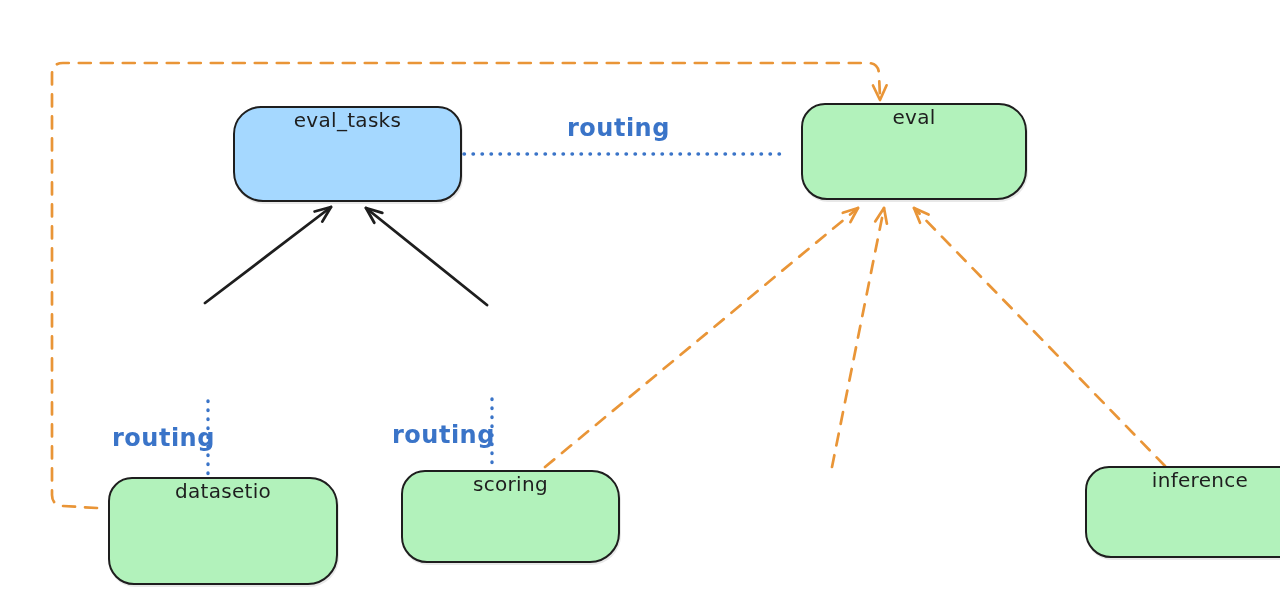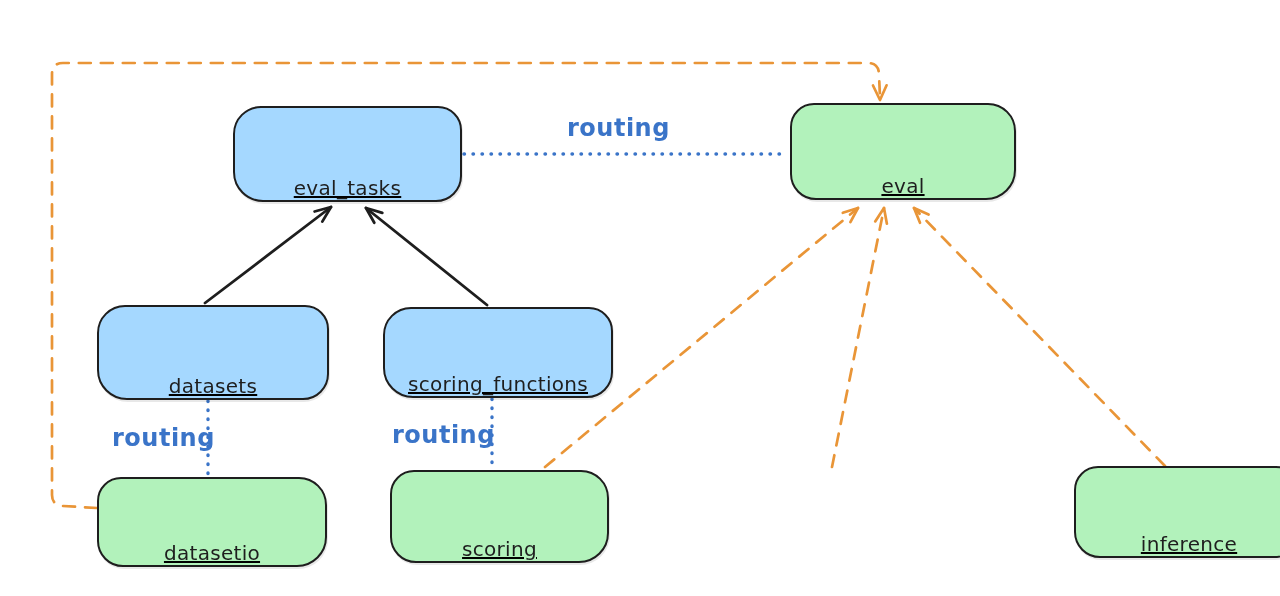--- a/index.html
+++ b/index.html
@@ -30,27 +30,26 @@
   .edge.solid  { stroke: var(--node-border); stroke-width: 2.8; stroke-linecap: round; }
   .edge.dotted { stroke: var(--routing-blue); stroke-width: 3.4; stroke-linecap: round; stroke-dasharray: 0.5 8.5; }
   .edge.dashed { stroke: var(--provider-orange); stroke-width: 2.7; stroke-linecap: round; stroke-dasharray: 12 10; }
   .head { fill: none; stroke-linecap: round; stroke-linejoin: round; }
   .head.black  { stroke: var(--node-border); stroke-width: 2.8; }
   .head.orange { stroke: var(--provider-orange); stroke-width: 2.7; }
   .node {
     position: absolute;
     border: 2.5px solid var(--node-border);
     display: flex;
-    align-items: flex-end;
+    align-items: flex-start;
     justify-content: center;
     box-shadow: 1px 2px 0 rgba(30,30,30,0.10);
-    text-decoration: underline;
   }
   .node.api      { background: var(--api-fill);      border-radius: 28px 24px 26px 30px; }
-  .node.provider { background: var(--provider-fill); border-radius: 24px 28px 30px 26px; }
+  .node.provider { background: var(--provider-fill); border-radius: 24px 28px 30px 26px; margin-left: 11px; }
   .node-label {
     color: var(--text-dark);
     font-size: 20px;
     letter-spacing: 0.3px;
     white-space: nowrap;
   }
   .routing-label {
     position: absolute;
     color: var(--routing-blue);
     font-size: 24px;
@@ -105,29 +104,23 @@
   </svg>
 
   <div class="node api" style="left:233px; top:106px; width:229px; height:96px">
     <span class="node-label">eval_tasks</span>
   </div>
 
   <div class="node provider" style="left:790px; top:103px; width:226px; height:97px">
     <span class="node-label">eval</span>
   </div>
 
-  <div class="node api" style="left:97px; top:305px; width:232px; height:95px">
-    <span class="node-label">datasets</span>
-  </div>
 
-  <div class="node api" style="left:383px; top:307px; width:230px; height:91px">
-    <span class="node-label">scoring_functions</span>
-  </div>
 
-  <div class="node provider" style="left:97px; top:477px; width:230px; height:90px">
+  <div class="node provider" style="left:97px; top:477px; width:230px; height:108px">
     <span class="node-label">datasetio</span>
   </div>
 
   <div class="node provider" style="left:390px; top:470px; width:219px; height:93px">
     <span class="node-label">scoring</span>
   </div>
 
 
   <div class="node provider" style="left:1074px; top:466px; width:230px; height:92px">
     <span class="node-label">inference</span>

